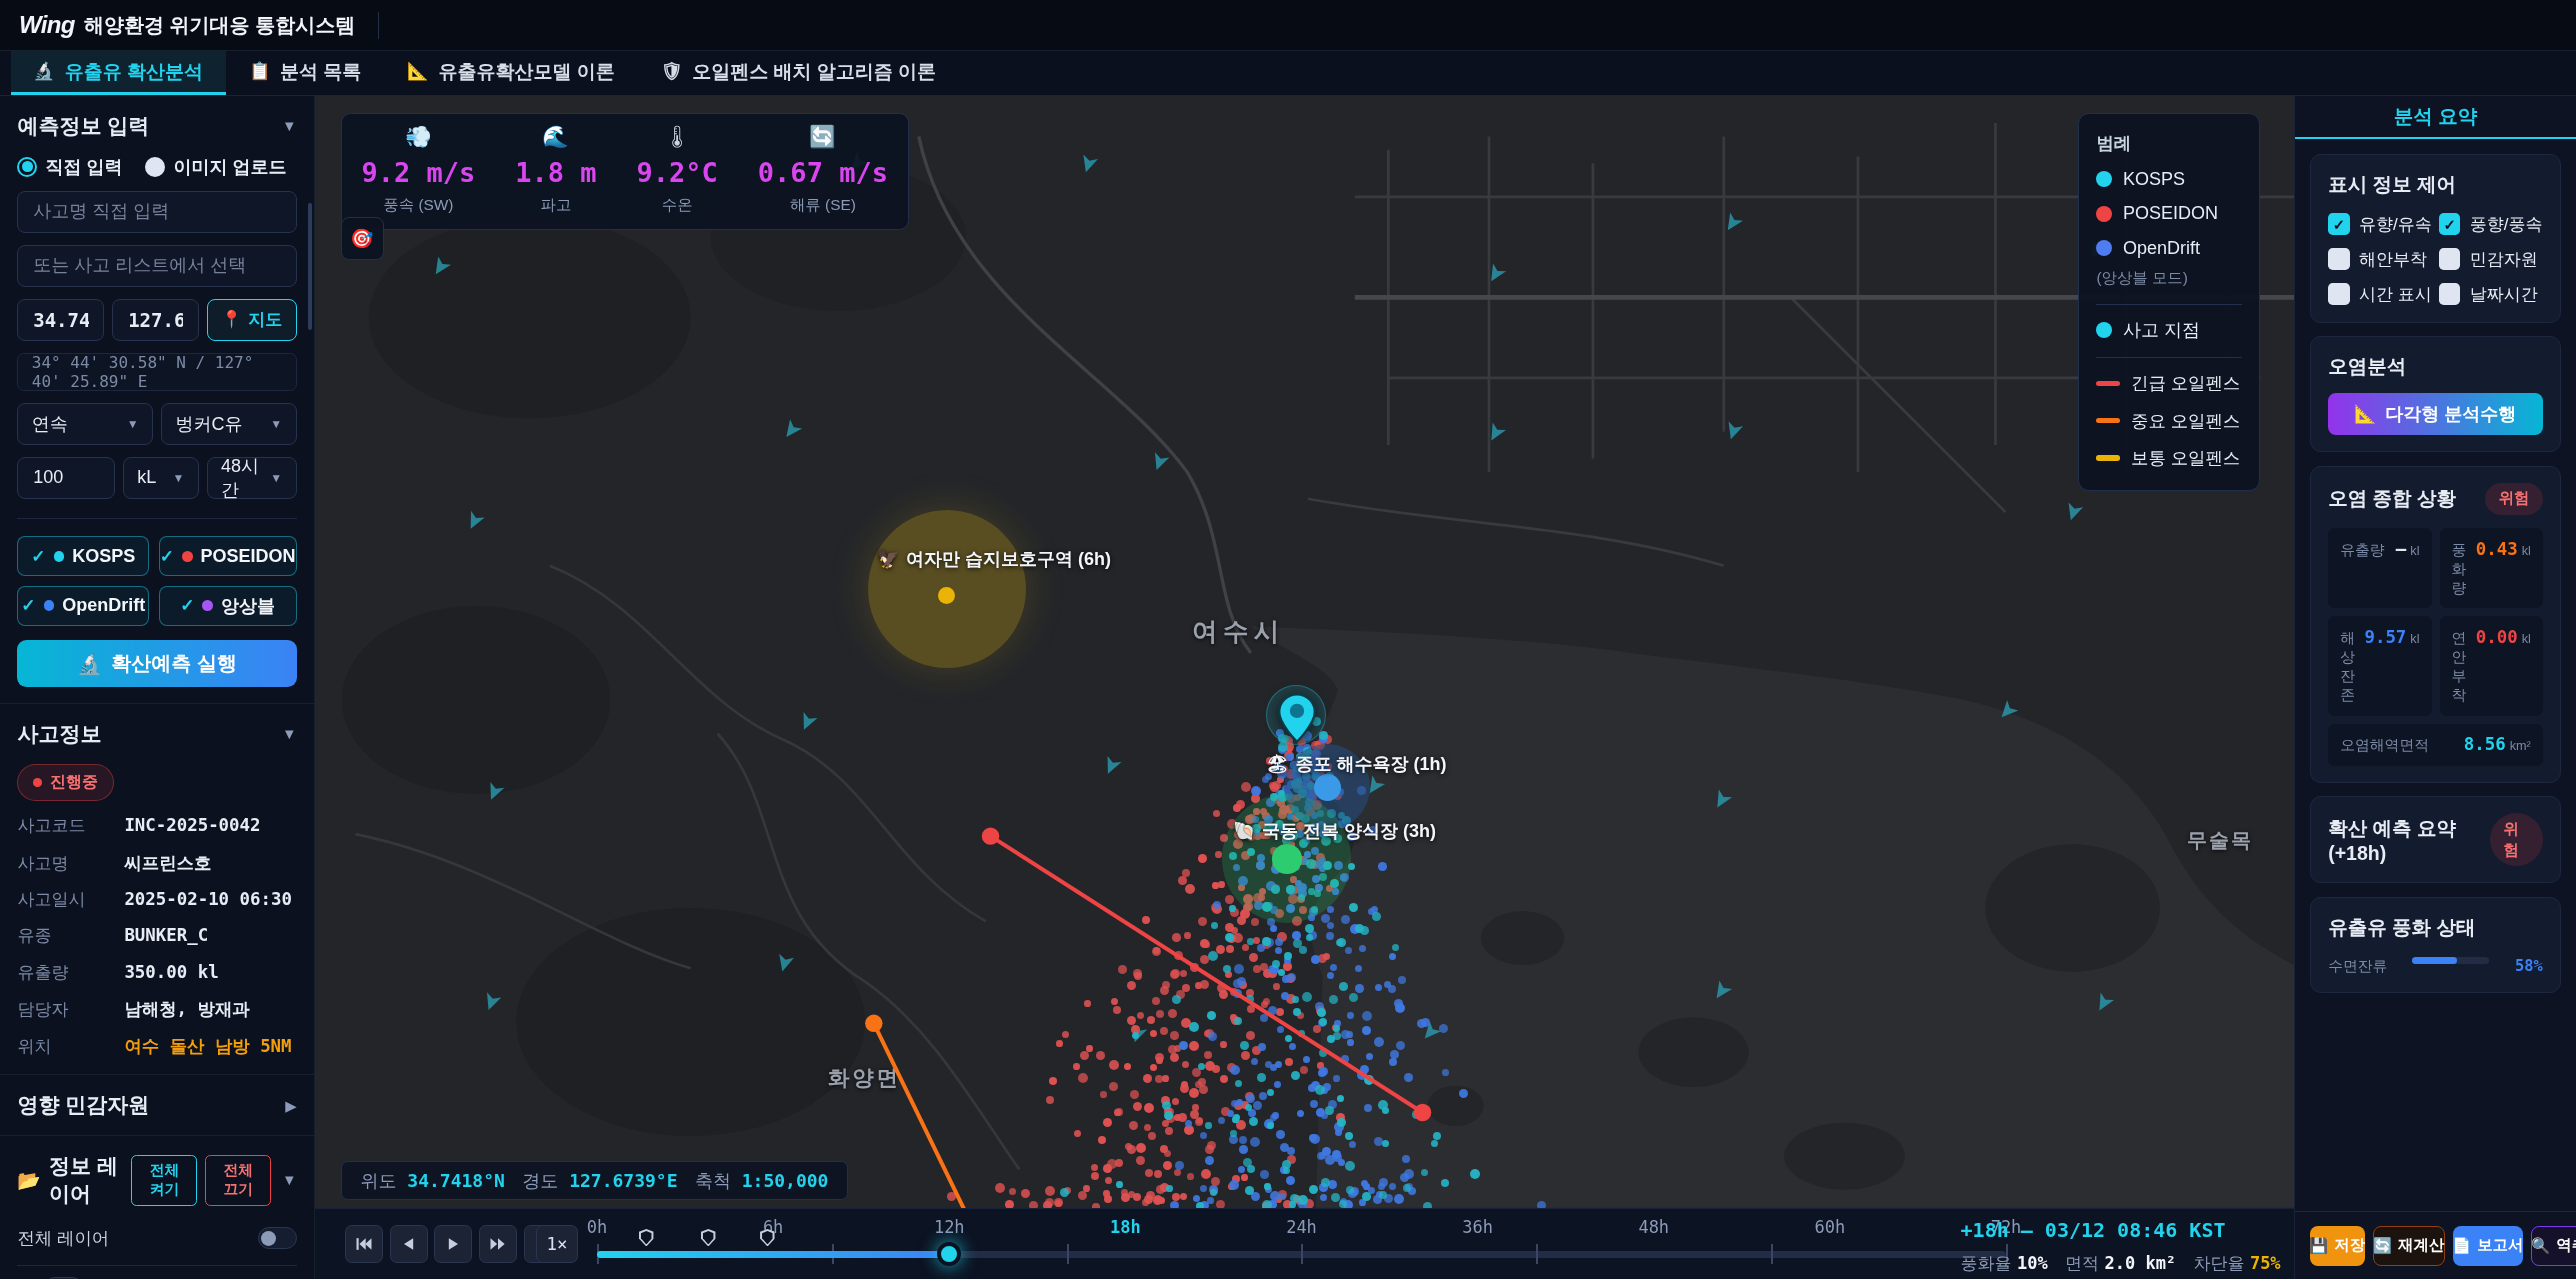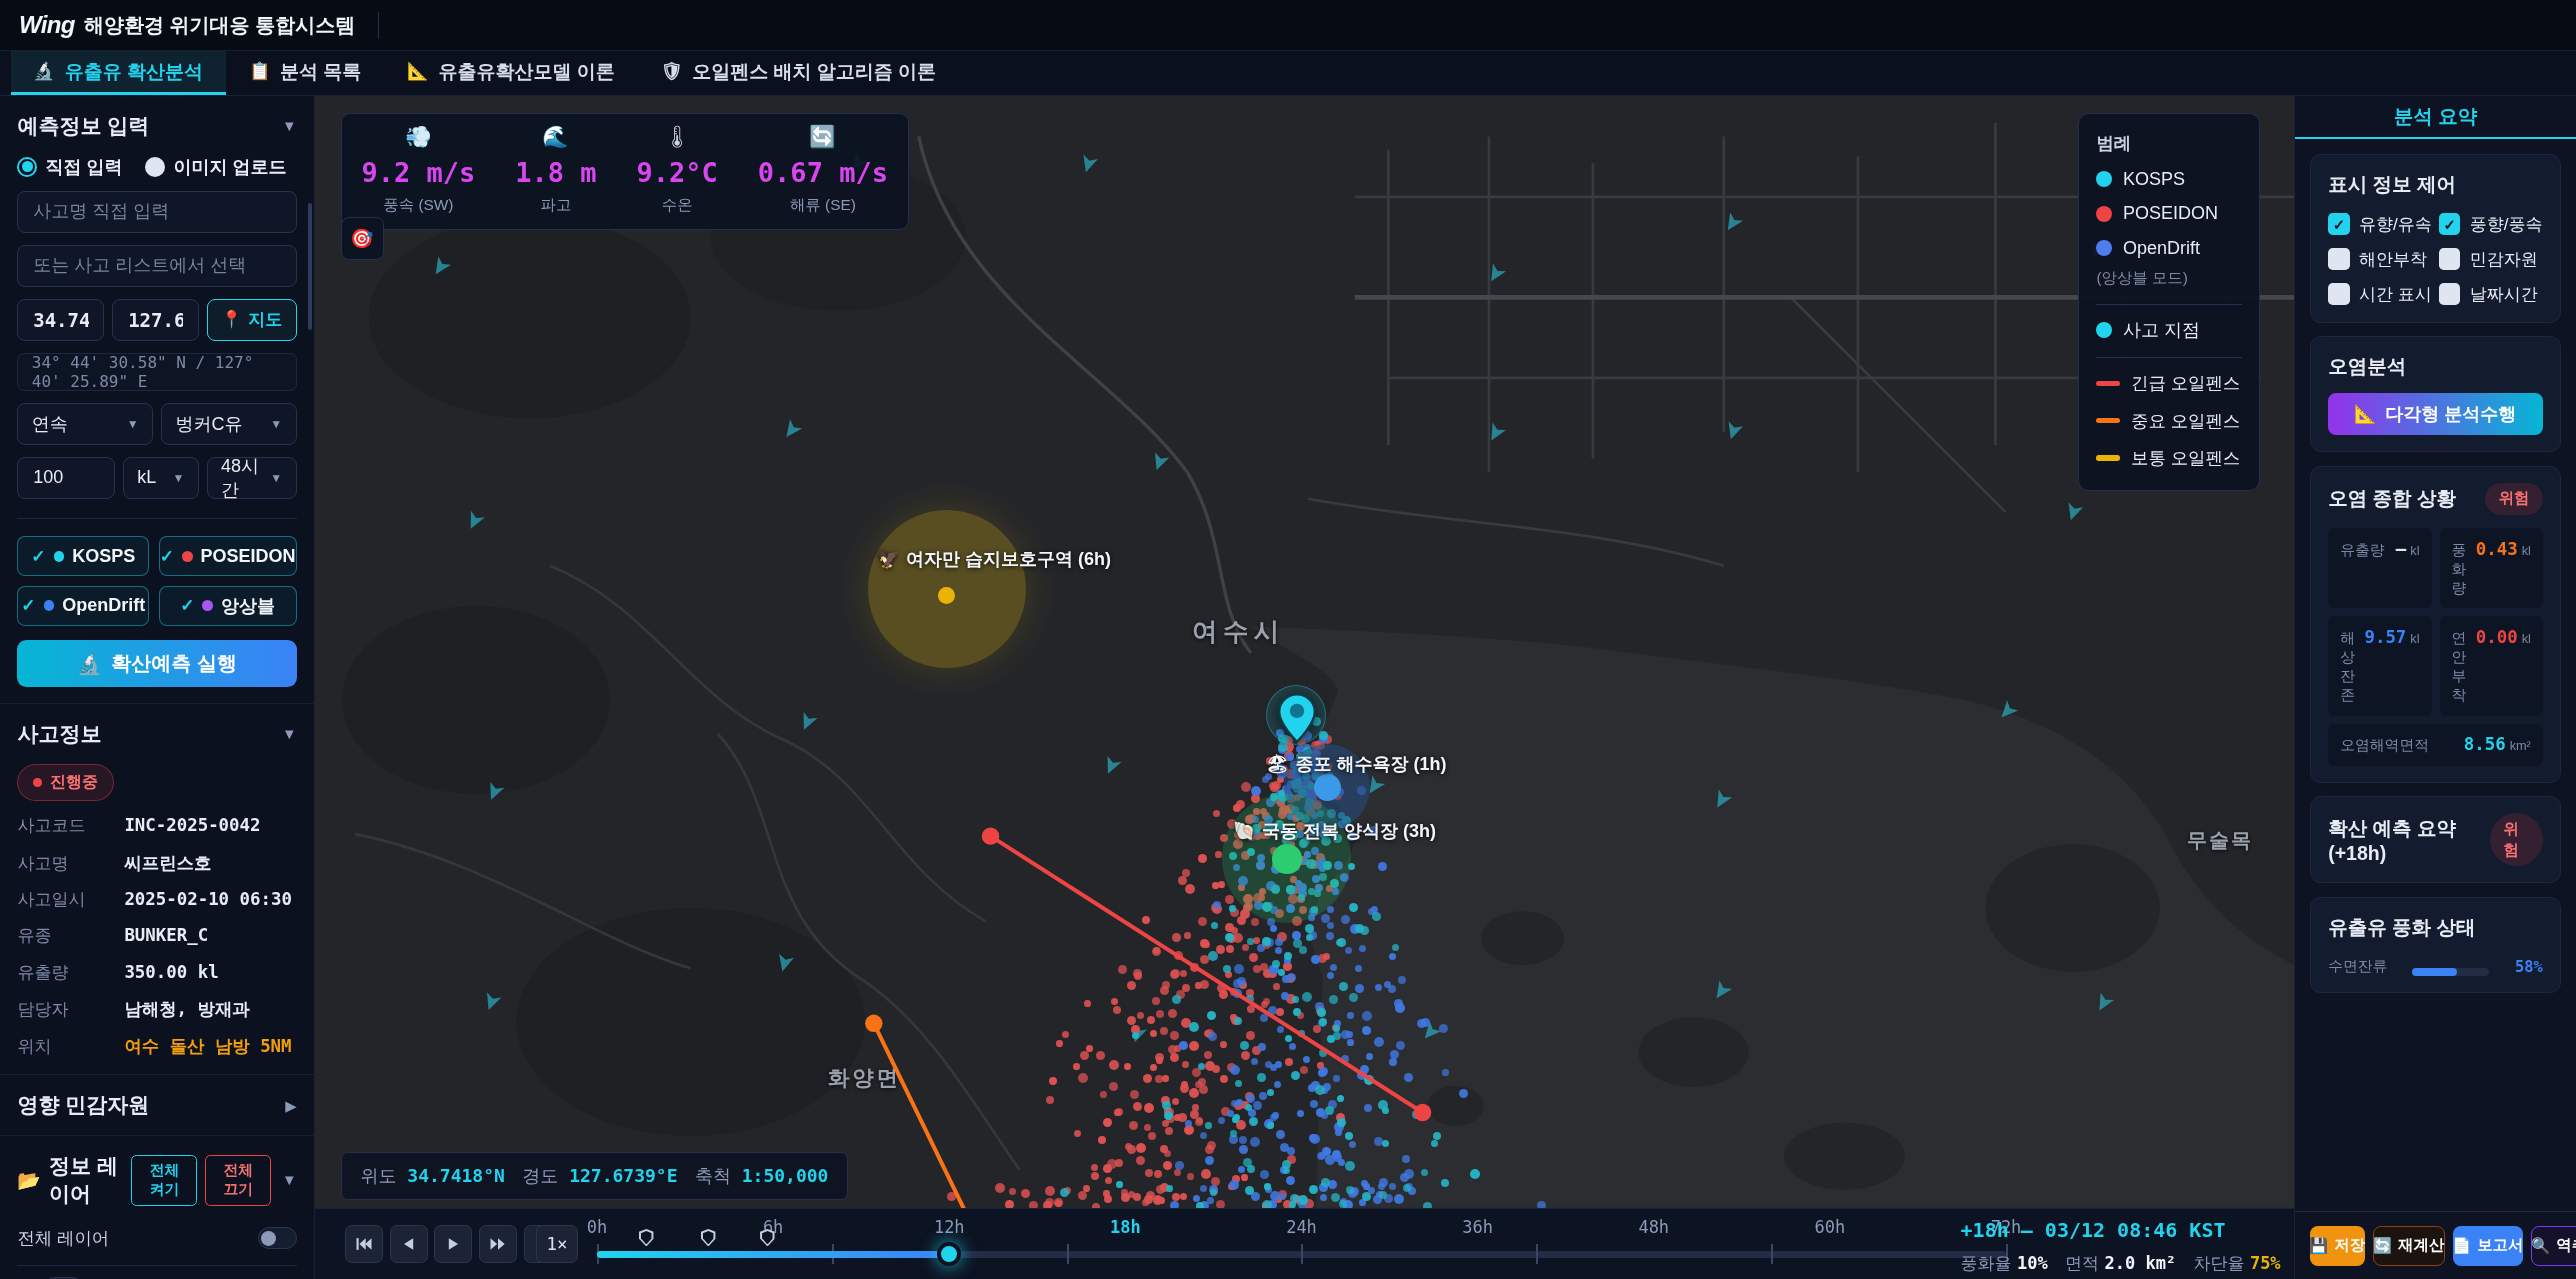--- a/index.html
+++ b/index.html
@@ -106,21 +106,21 @@
   .wx-item .wl { margin-top:6.7px; font-size:15.4px; color:#8b9bb8; }
   .target-btn { position:absolute; left:25.5px; top:121px; width:43px; height:43px; border-radius:8px; background:rgba(12,18,33,.92); border:0.7px solid #223050; display:flex; align-items:center; justify-content:center; font-size:19px; cursor:pointer; }
   .legend { position:absolute; left:1763px; top:17px; width:182px; background:rgba(12,18,33,.94); border:0.7px solid #223050; border-radius:10.7px; padding:17.4px 17.4px 20px; }
   .legend .lt { color:#c9d3e2; font-size:17.4px; font-weight:bold; }
   .lg-row { display:flex; align-items:center; gap:10.7px; margin-top:13.4px; }
   .lg-row .ldot { width:16px; height:16px; border-radius:50%; flex:0 0 auto; }
   .lg-row .ll { color:#e8edf5; font-size:18px; }
   .lg-note { margin-top:9.4px; color:#7c8aa5; font-size:15.4px; }
   .legend hr { border:none; border-top:0.7px solid #223050; margin:14.8px 0 1.3px; }
   .lg-row .lline { width:24px; height:5.4px; border-radius:2.7px; flex:0 0 auto; }
-  .coordbar { position:absolute; left:25.5px; bottom:8px; height:48px; background:rgba(12,18,33,.88); border:0.7px solid #223050; border-radius:6.7px; display:flex; align-items:center; gap:17.4px; padding:0 19px; font-family:"DejaVu Sans Mono",monospace; font-size:18px; }
+  .coordbar { position:absolute; left:25.5px; bottom:8px; height:39px; background:rgba(12,18,33,.88); border:0.7px solid #223050; border-radius:6.7px; display:flex; align-items:center; gap:17.4px; padding:0 19px; font-family:"DejaVu Sans Mono",monospace; font-size:18px; }
   .coordbar .cl { color:#8b9bb8; }
   .coordbar .cv { color:#22d3ee; font-weight:bold; }
   .pin-halo { position:absolute; width:60px; height:60px; border-radius:50%; background:rgba(34,211,238,.15); border:1.3px solid rgba(34,211,238,.35); }
 
   
   .pb-group { position:absolute; left:30px; top:16px; display:flex; gap:6.7px; }
   .pb-btn { width:38px; height:38px; border-radius:6.7px; background:#1b2335; border:0.7px solid #2a3650; display:flex; align-items:center; justify-content:center; cursor:pointer; }
   .speed-btn { position:absolute; left:221px; top:16px; width:42px; height:38px; border-radius:6.7px; background:#1b2335; border:0.7px solid #2a3650; color:#dbe3ef; font-size:17.4px; display:flex; align-items:center; justify-content:center; cursor:pointer; font-family:"DejaVu Sans Mono",monospace; }
   .tl-wrap { position:absolute; left:282px; top:0; width:1409px; height:72px; }
   .tl-label { position:absolute; top:8px; transform:translateX(-50%); color:#8b9bb8; font-size:17px; font-family:"DejaVu Sans Mono",monospace; }
@@ -153,21 +153,21 @@
   .stat { background:#0d1424; border-radius:6.7px; padding:10.7px 12px; display:flex; align-items:baseline; }
   .stat.full { grid-column:1 / -1; }
   .stat .sk { color:#7c8aa5; font-size:14.8px; }
   .stat .sv { margin-left:auto; font-family:"DejaVu Sans Mono",monospace; font-weight:bold; font-size:17.4px; }
   .stat .su { color:#7c8aa5; font-size:12.7px; margin-left:4px; }
   .fcells { margin-top:13.4px; display:grid; grid-template-columns:1fr 1fr; gap:8px; }
   .fcell { background:#0d1424; border-radius:6.7px; padding:13.4px 6.7px; text-align:center; }
   .fcell .fv { font-family:"DejaVu Sans Mono",monospace; font-weight:bold; font-size:24px; }
   .fcell .fl { margin-top:6.7px; color:#7c8aa5; font-size:14.8px; }
   .bars { margin-top:16px; display:flex; flex-direction:column; gap:13.4px; }
-  .bar-row { display:flex; align-items:flex-end; gap:9.4px; }
+  .bar-row { display:flex; align-items:flex-start; gap:9.4px; }
   .bar-row .bk { width:74px; flex:0 0 auto; color:#7c8aa5; font-size:14.8px; }
   .bar-track { flex:1; height:7.4px; border-radius:4px; background:#222c44; position:relative; }
   .bar-fill { position:absolute; left:0; top:0; height:7.4px; border-radius:4px; }
   .bar-row .bp { width:44px; flex:0 0 auto; text-align:right; font-family:"DejaVu Sans Mono",monospace; font-weight:bold; font-size:15.4px; }
   .rp-actions { flex:0 0 auto; border-top:0.7px solid #1d2840; padding:13.4px 14.8px; display:flex; gap:7.4px; }
   .act { flex:1; height:40px; border-radius:8px; border:none; font-size:15.4px; font-weight:bold; color:#fff; display:flex; align-items:center; justify-content:center; gap:5.4px; cursor:pointer; font-family:inherit; white-space:nowrap; }
   .act.save { background:#f0930f; }
   .act.recalc { background:#1c130e; border:1.3px solid #92400e; }
   .act.report { background:#3b82f6; }
   .act.trace { background:#16112b; border:1.3px solid #7c3aed; }

